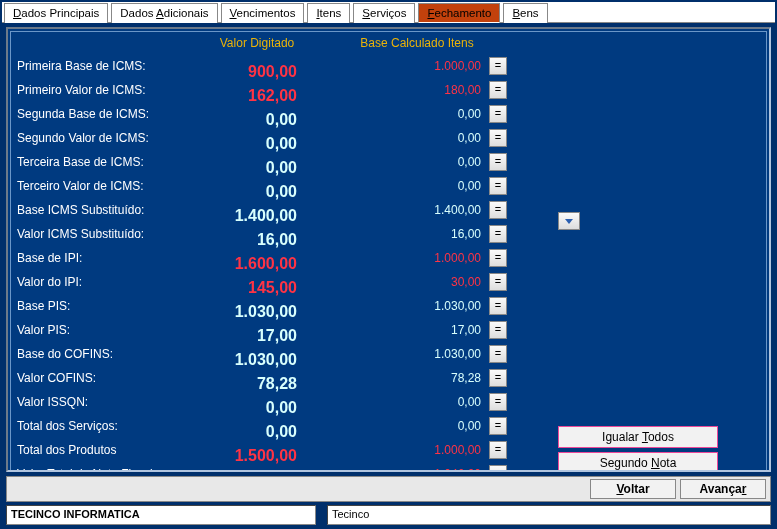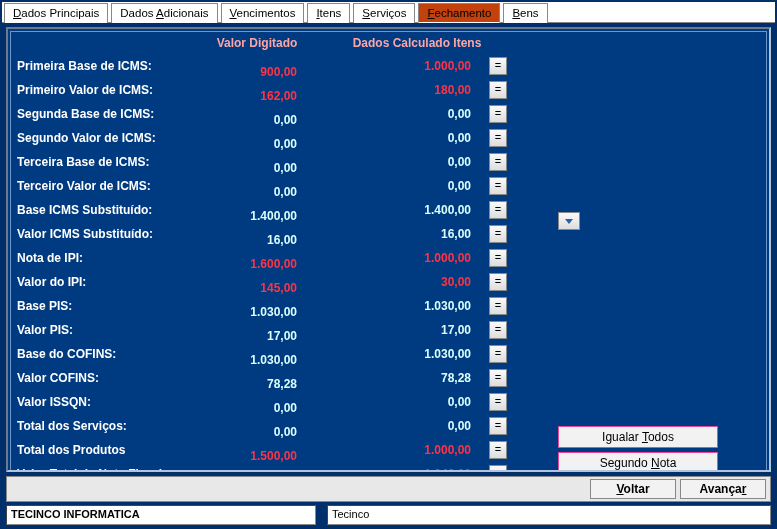--- a/index.html
+++ b/index.html
@@ -60,53 +60,53 @@
     flex: 1;
     display: flex;
     gap: 6px;
     padding: 2px 4px 2px 6px;
   }
   .value-table {
     flex: 0 0 535px;
   }
   .header-row {
     display: flex;
-    color: #fca5a5;
-    font-weight: bold;
+    color: #eab308;
+    font-weight: normal;
     font-size: 12px;
     padding: 2px 0 4px 0;
   }
   .h-label { width: 170px; }
   .h-digitado { width: 140px; text-align: center; }
   .h-calc { width: 180px; text-align: center; }
   .row {
     display: flex;
     align-items: center;
     height: 24px;
   }
   .row-label {
     width: 170px;
     color: #fff;
-    font-weight: bold;
+    font-weight: normal;
     font-size: 12px;
   }
   .row-digitado {
     width: 140px;
     text-align: right;
     font-weight: bold;
-    font-size: 12px;
+    font-size: 16px;
     padding-right: 30px;
     margin-top: 12px;
   }
   .row-calc {
     width: 162px;
     text-align: right;
-    font-weight: bold;
-    font-size: 12px;
-    padding-right: 18px;
+    font-weight: normal;
+    font-size: 12px;
+    padding-right: 8px;
   }
   .match { color: #d8fffd; }
   .mismatch { color: #ff3344; }
   .eq-btn {
     width: 18px;
     height: 18px;
     background: linear-gradient(#fafafa,#ddd);
     border: 1px solid #888;
     font-size: 11px;
     line-height: 14px;
@@ -203,21 +203,21 @@
       <div class="tab"><b style="font-weight: normal;"></b><span>B</span>ens</div>
     </div>
 
   <div class="main-panel">
     <div class="inner-panel">
 
       <div class="value-table">
         <div class="header-row">
           <div class="h-label"></div>
           <div class="h-digitado">Valor Digitado</div>
-          <div class="h-calc">Dados Calculado Itens</div>
+          <div class="h-calc">Base Calculado Itens</div>
         </div>
         <div id="rows-container">
             <div class="row">
               <div class="row-label">Primeira Base de ICMS:</div>
               <div class="row-digitado mismatch">900,00</div>
               <div class="row-calc mismatch">1.000,00</div>
               <div class="eq-btn">=</div>
             </div>
             <div class="row">
               <div class="row-label">Primeiro Valor de ICMS:</div>
@@ -255,21 +255,21 @@
               <div class="row-calc match">1.400,00</div>
               <div class="eq-btn">=</div>
             </div>
             <div class="row">
               <div class="row-label">Valor ICMS Substituído:</div>
               <div class="row-digitado match">16,00</div>
               <div class="row-calc match">16,00</div>
               <div class="eq-btn">=</div>
             </div>
             <div class="row">
-              <div class="row-label">Nota de IPI:</div>
+              <div class="row-label">Base de IPI:</div>
               <div class="row-digitado mismatch">1.600,00</div>
               <div class="row-calc mismatch">1.000,00</div>
               <div class="eq-btn">=</div>
             </div>
             <div class="row">
               <div class="row-label">Valor do IPI:</div>
               <div class="row-digitado mismatch">145,00</div>
               <div class="row-calc mismatch">30,00</div>
               <div class="eq-btn">=</div>
             </div>

